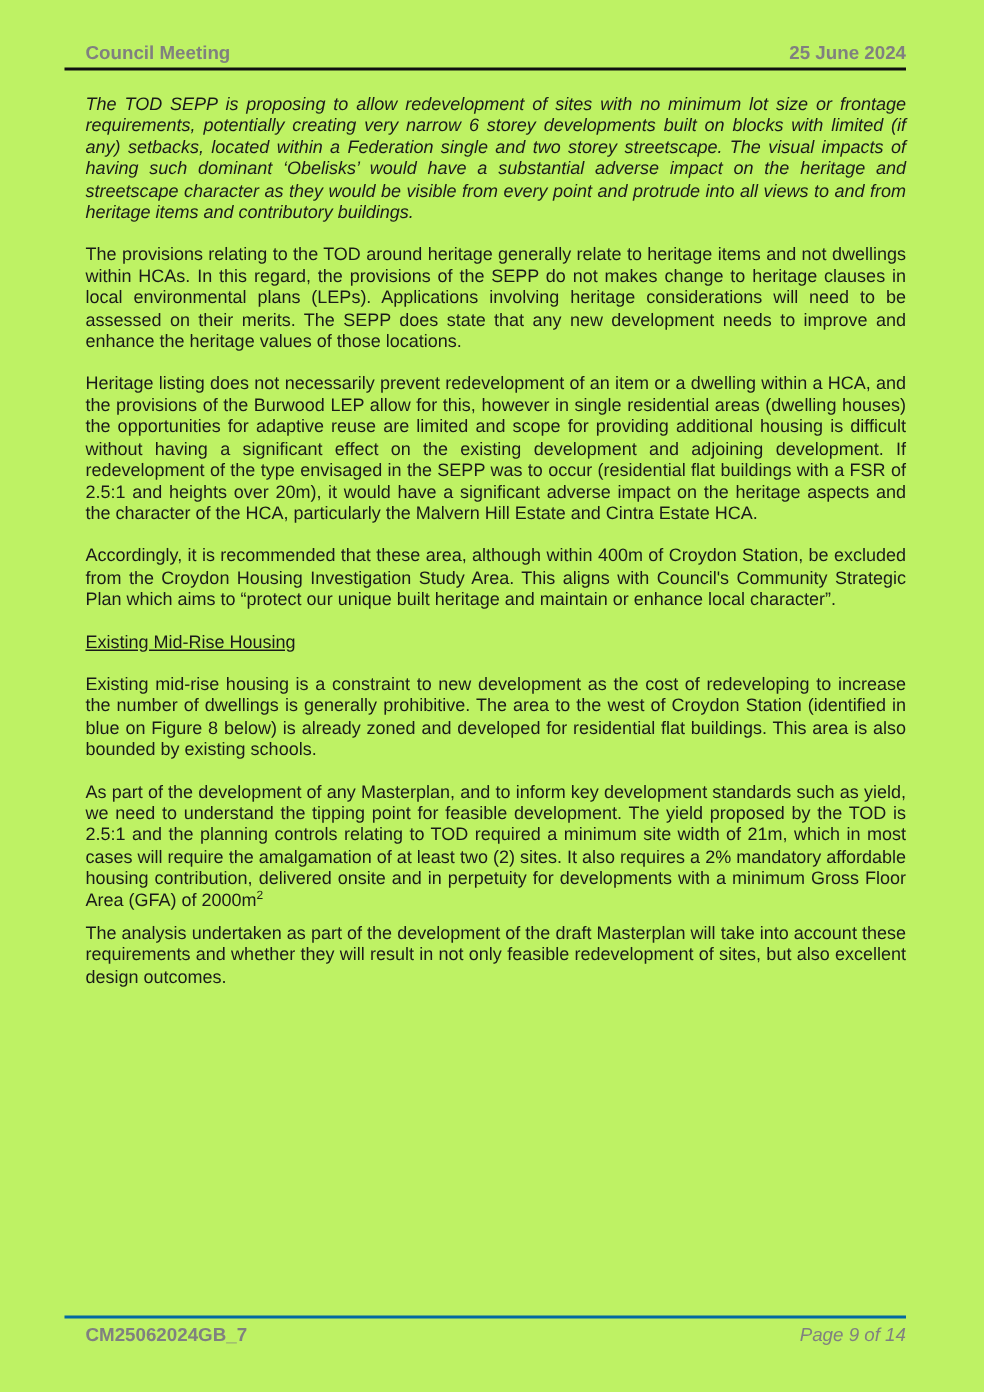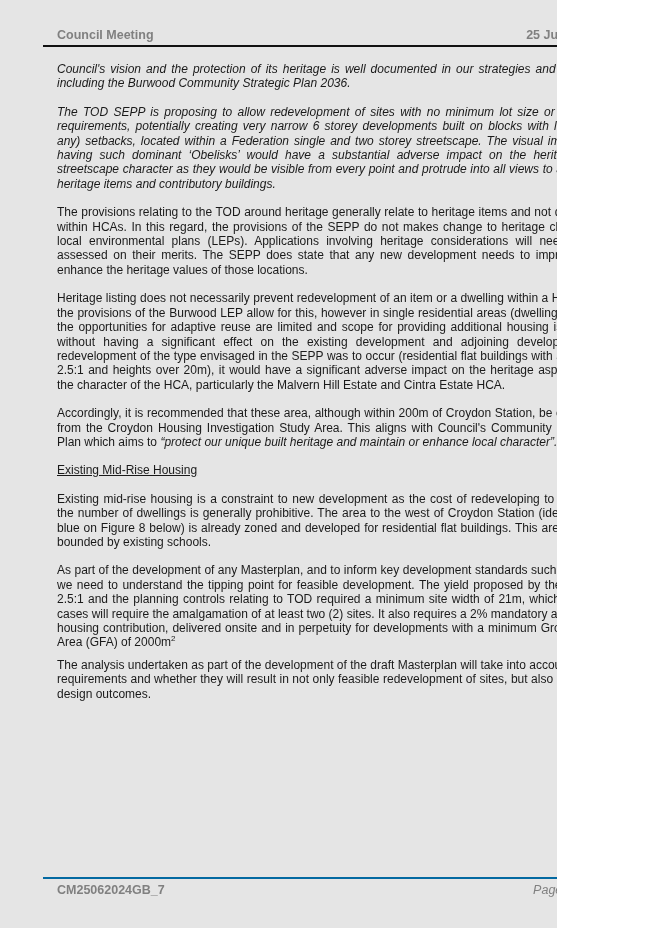--- a/index.html
+++ b/index.html
@@ -2,23 +2,23 @@
 <html><head>
 <meta charset="utf-8">
 <style>
   html, body {
     margin: 0;
     padding: 0;
     background: #ffffff;
   }
   .page {
     position: relative;
-    width: 557px;
+    width: 656px;
     height: 928px;
-    background: #e5e5e5;
+    background: #bef264;
     font-family: "Liberation Sans", sans-serif;
     color: #1a1a1a;
     overflow: hidden;
   }
 
   
   .doc-header {
     position: absolute;
     top: 28px;
     left: 43px;
@@ -48,21 +48,20 @@
   .doc-body p {
     margin: 0 0 14px 0;
     font-size: 12px;
     line-height: 14.4px;
     text-align: justify;
   }
   .doc-body p.italic {
     font-style: italic;
   }
   .quote-italic {
-    font-style: italic;
   }
   .section-heading {
     margin: 12px 0 14px 0;
     font-size: 12px;
     line-height: 14.4px;
     text-decoration: underline;
   }
   .tight {
     margin-bottom: 8px !important;
   }
@@ -105,25 +104,24 @@
 <div class="page">
 
   <div class="doc-header">
     <div class="doc-header-row">
       <span class="hf-text">Council Meeting</span>
       <span class="hf-text">25 June 2024</span>
     </div>
   </div>
 
   <div class="doc-body">
-    <p class="italic">Council's vision and the protection of its heritage is well documented in our strategies and policies, including the Burwood Community Strategic Plan 2036.</p>
     <p class="italic">The TOD SEPP is proposing to allow redevelopment of sites with no minimum lot size or frontage requirements, potentially creating very narrow 6 storey developments built on blocks with limited (if any) setbacks, located within a Federation single and two storey streetscape. The visual impacts of having such dominant ‘Obelisks’ would have a substantial adverse impact on the heritage and streetscape character as they would be visible from every point and protrude into all views to and from heritage items and contributory buildings.</p>
     <p>The provisions relating to the TOD around heritage generally relate to heritage items and not dwellings within HCAs. In this regard, the provisions of the SEPP do not makes change to heritage clauses in local environmental plans (LEPs). Applications involving heritage considerations will need to be assessed on their merits. The SEPP does state that any new development needs to improve and enhance the heritage values of those locations.</p>
     <p>Heritage listing does not necessarily prevent redevelopment of an item or a dwelling within a HCA, and the provisions of the Burwood LEP allow for this, however in single residential areas (dwelling houses) the opportunities for adaptive reuse are limited and scope for providing additional housing is difficult without having a significant effect on the existing development and adjoining development. If redevelopment of the type envisaged in the SEPP was to occur (residential flat buildings with a FSR of 2.5:1 and heights over 20m), it would have a significant adverse impact on the heritage aspects and the character of the HCA, particularly the Malvern Hill Estate and Cintra Estate HCA.</p>
-    <p><span>Accordingly, it is recommended that these area, although within 200m of Croydon Station, be excluded from the Croydon Housing Investigation Study Area. This aligns with Council's Community Strategic Plan which aims to </span><span class="quote-italic">“protect our unique built heritage and maintain or enhance local character”.</span></p>
+    <p><span>Accordingly, it is recommended that these area, although within 400m of Croydon Station, be excluded from the Croydon Housing Investigation Study Area. This aligns with Council's Community Strategic Plan which aims to </span><span class="quote-italic">“protect our unique built heritage and maintain or enhance local character”.</span></p>
     <div class="section-heading">Existing Mid-Rise Housing</div>
     <p>Existing mid-rise housing is a constraint to new development as the cost of redeveloping to increase the number of dwellings is generally prohibitive. The area to the west of Croydon Station (identified in blue on Figure 8 below) is already zoned and developed for residential flat buildings. This area is also bounded by existing schools.</p>
     <p class="tight"><span>As part of the development of any Masterplan, and to inform key development standards such as yield, we need to understand the tipping point for feasible development. The yield proposed by the TOD is 2.5:1 and the planning controls relating to TOD required a minimum site width of 21m, which in most cases will require the amalgamation of at least two (2) sites. It also requires a 2% mandatory affordable housing contribution, delivered onsite and in perpetuity for developments with a minimum Gross Floor Area (GFA) of 2000m</span><sup class="sq">2</sup></p>
     <p>The analysis undertaken as part of the development of the draft Masterplan will take into account these requirements and whether they will result in not only feasible redevelopment of sites, but also excellent design outcomes.</p>
   </div>
 
   <div class="doc-footer">
     <div class="doc-footer-row">
       <span class="footer-left">CM25062024GB_7</span>
       <span class="footer-right">Page 9 of 14</span>

